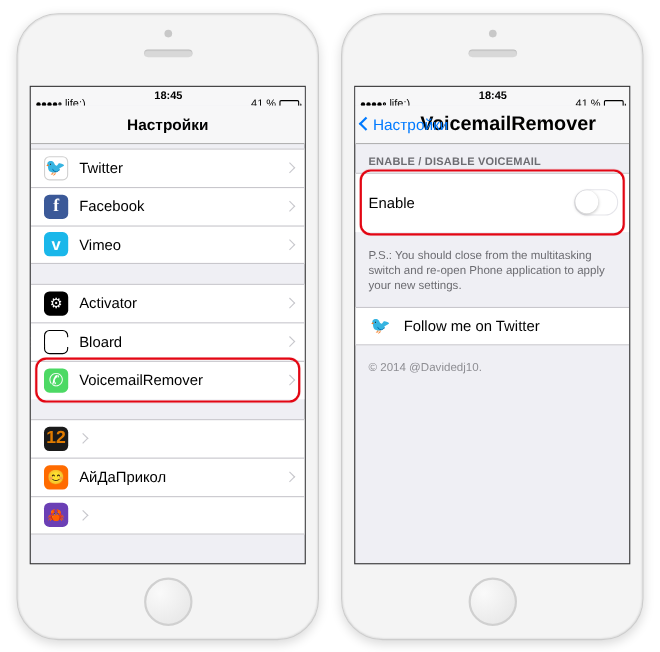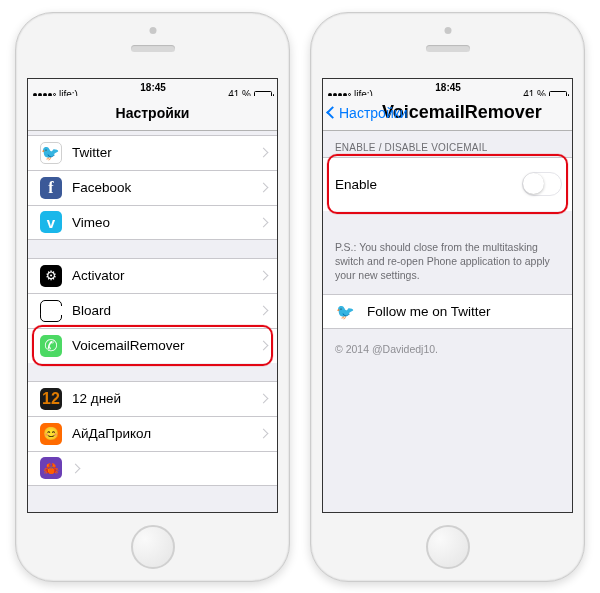--- a/index.html
+++ b/index.html
@@ -85,20 +85,21 @@
   .chevron-left {
     width:9px; height:9px; border-left:2px solid #007aff; border-bottom:2px solid #007aff;
     transform: rotate(45deg);
   }
   
   .content { position:absolute; top:52px; left:0; right:0; bottom:0; overflow:hidden; }
   .group { margin-bottom: 18px; }
   .group-header {
     color:#6d6d72; font-size:10px; padding: 5px 12px 4px 12px; text-transform:uppercase;
     letter-spacing:0.2px;
+    font-weight:bold;
   }
   .cell {
     background:#fff; height:35px;
     border-top:0.5px solid #c8c7cc;
     display:flex; align-items:center;
     padding: 0 10px 0 12px;
     position:relative;
   }
   .cell:last-child { border-bottom:0.5px solid #c8c7cc; }
   .cell .icon {
@@ -220,21 +221,20 @@
             <span class="label">VoicemailRemover</span>
             <span class="disc"></span>
           </div>
           <div class="ring" style="left:4px;right:4px;top:67px;height:41px"></div>
         </div>
         <div class="group" style="position:relative">
           <div class="cell">
             <span class="icon ic-12">
               <span style="color:#e07b00;font-weight:700;font-size:16px">12</span>
             </span>
-            <span class="label">12 дней</span>
             <span class="disc"></span>
           </div>
           <div class="cell">
             <span class="icon ic-aida">
               <span>😊</span>
             </span>
             <span class="label">АйДаПрикол</span>
             <span class="disc"></span>
           </div>
           <div class="cell">
@@ -282,21 +282,21 @@
       <div class="group-header">ENABLE / DISABLE VOICEMAIL</div>
       <div class="group" style="margin-bottom:0;position:relative">
         <div class="cell" style="height:54px">
           <span class="label">Enable</span>
           <span class="toggle">
               <span class="knob"></span>
             </span>
         </div>
         <div class="ring" style="left:4px;right:4px;top:-3px;bottom:-3px;"></div>
       </div>
-      <div class="footer-note" style="margin-top:23px">P.S.: You should close from the multitasking switch and re-open Phone application to apply your new settings.</div>
+      <div class="footer-note" style="margin-top:8px">P.S.: You should close from the multitasking switch and re-open Phone application to apply your new settings.</div>
       <div class="group" style="margin-top:10px;margin-bottom:0">
         <div class="cell">
           <span class="icon ic-twitter" style="background:transparent;border:none">
               <span class="tw-bird" style="color:#55acee">🐦</span>
             </span>
           <span class="label link">Follow me on Twitter</span>
         </div>
       </div>
       <div class="copyright">© 2014 @Davidedj10.</div>
     </div>

